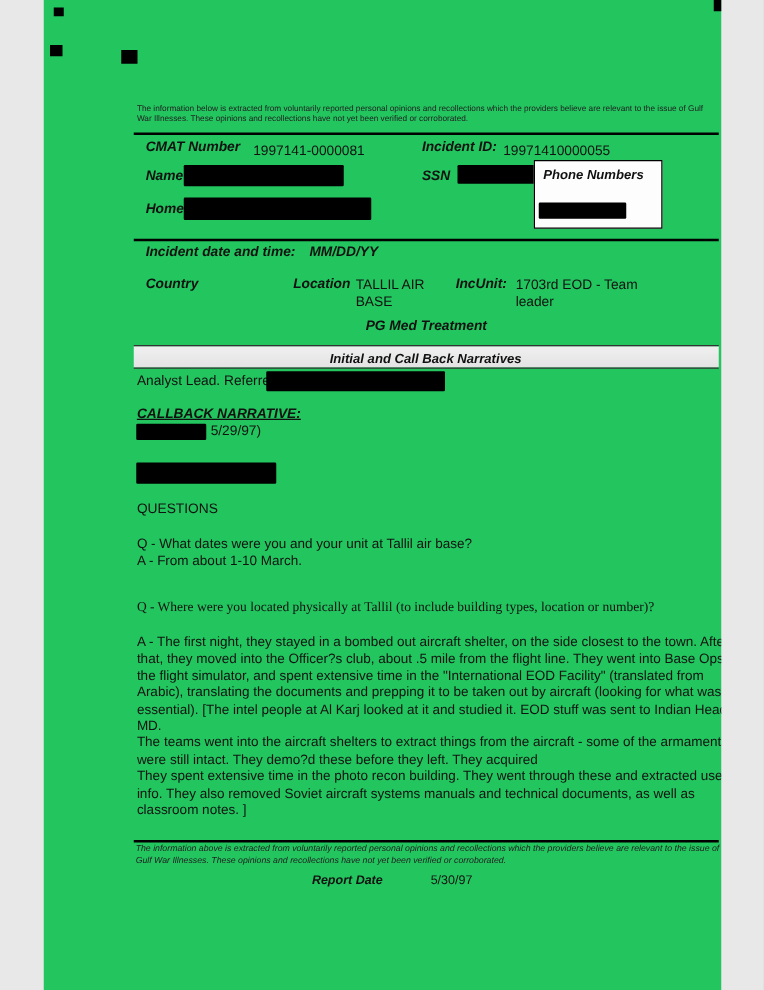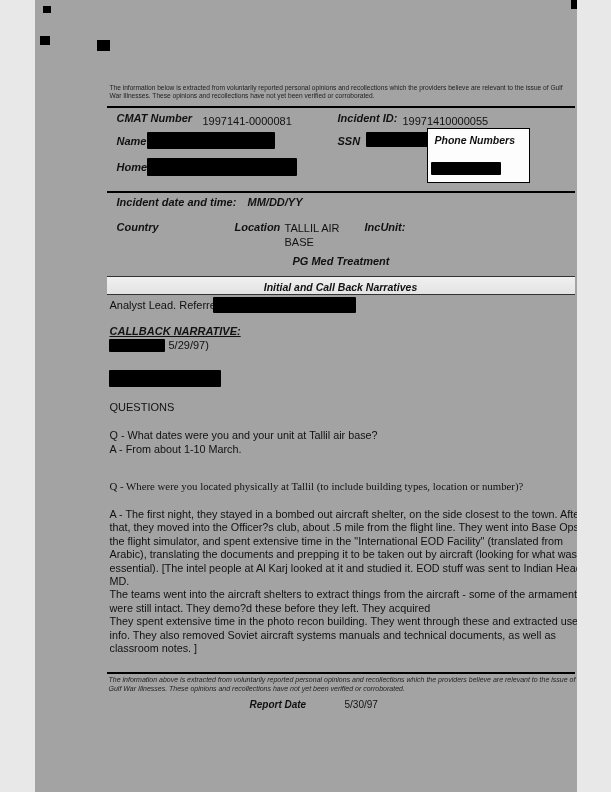--- a/index.html
+++ b/index.html
@@ -1,19 +1,19 @@
 <!DOCTYPE html>
 <html><head>
 <meta charset="utf-8">
 <style>
   html,body{margin:0;padding:0;background:#e8e8e8;}
   .page{
     position:relative;
     width:542px;height:792px;
-    background:#a3a3a3;
+    background:#22c55e;
     font-family:"Liberation Sans", sans-serif;
     color:#111;
     overflow:hidden;
     margin:0 auto;
   }
   .abs{position:absolute;}
   .redact{position:absolute;background:#000;border-radius:1px;}
   .artifact{position:absolute;background:#000;}
   .rule{position:absolute;background:#000;height:2px;}
   .lbl{font-weight:bold;font-style:italic;font-size:11px;}
@@ -70,20 +70,21 @@
 
   <div class="rule" style="left:72px;top:191px;width:468px;"></div>
 
   <div class="abs lbl" style="left:82px;top:196px;">Incident date and time:</div>
   <div class="abs lbl" style="left:213px;top:196px;">MM/DD/YY</div>
 
   <div class="abs lbl" style="left:82px;top:221px;">Country</div>
   <div class="abs lbl" style="left:200px;top:221px;">Location</div>
   <div class="abs val" style="left:250px;top:222px;width:72px;line-height:13.5px;">TALLIL AIR BASE</div>
   <div class="abs lbl" style="left:330px;top:221px;">IncUnit:</div>
+  <div class="abs val" style="left:378px;top:222px;width:112px;line-height:13.5px;">1703rd EOD - Team leader</div>
 
   <div class="abs lbl" style="left:258px;top:255px;font-style:italic;">PG Med Treatment</div>
 
   <div class="band">
     <span>Initial and Call Back Narratives</span>
   </div>
 
   <div class="abs val" style="left:75px;top:299px;">Analyst Lead.  Referred by</div>
   <div class="redact" style="left:178px;top:297px;width:143px;height:16px;"></div>
 

